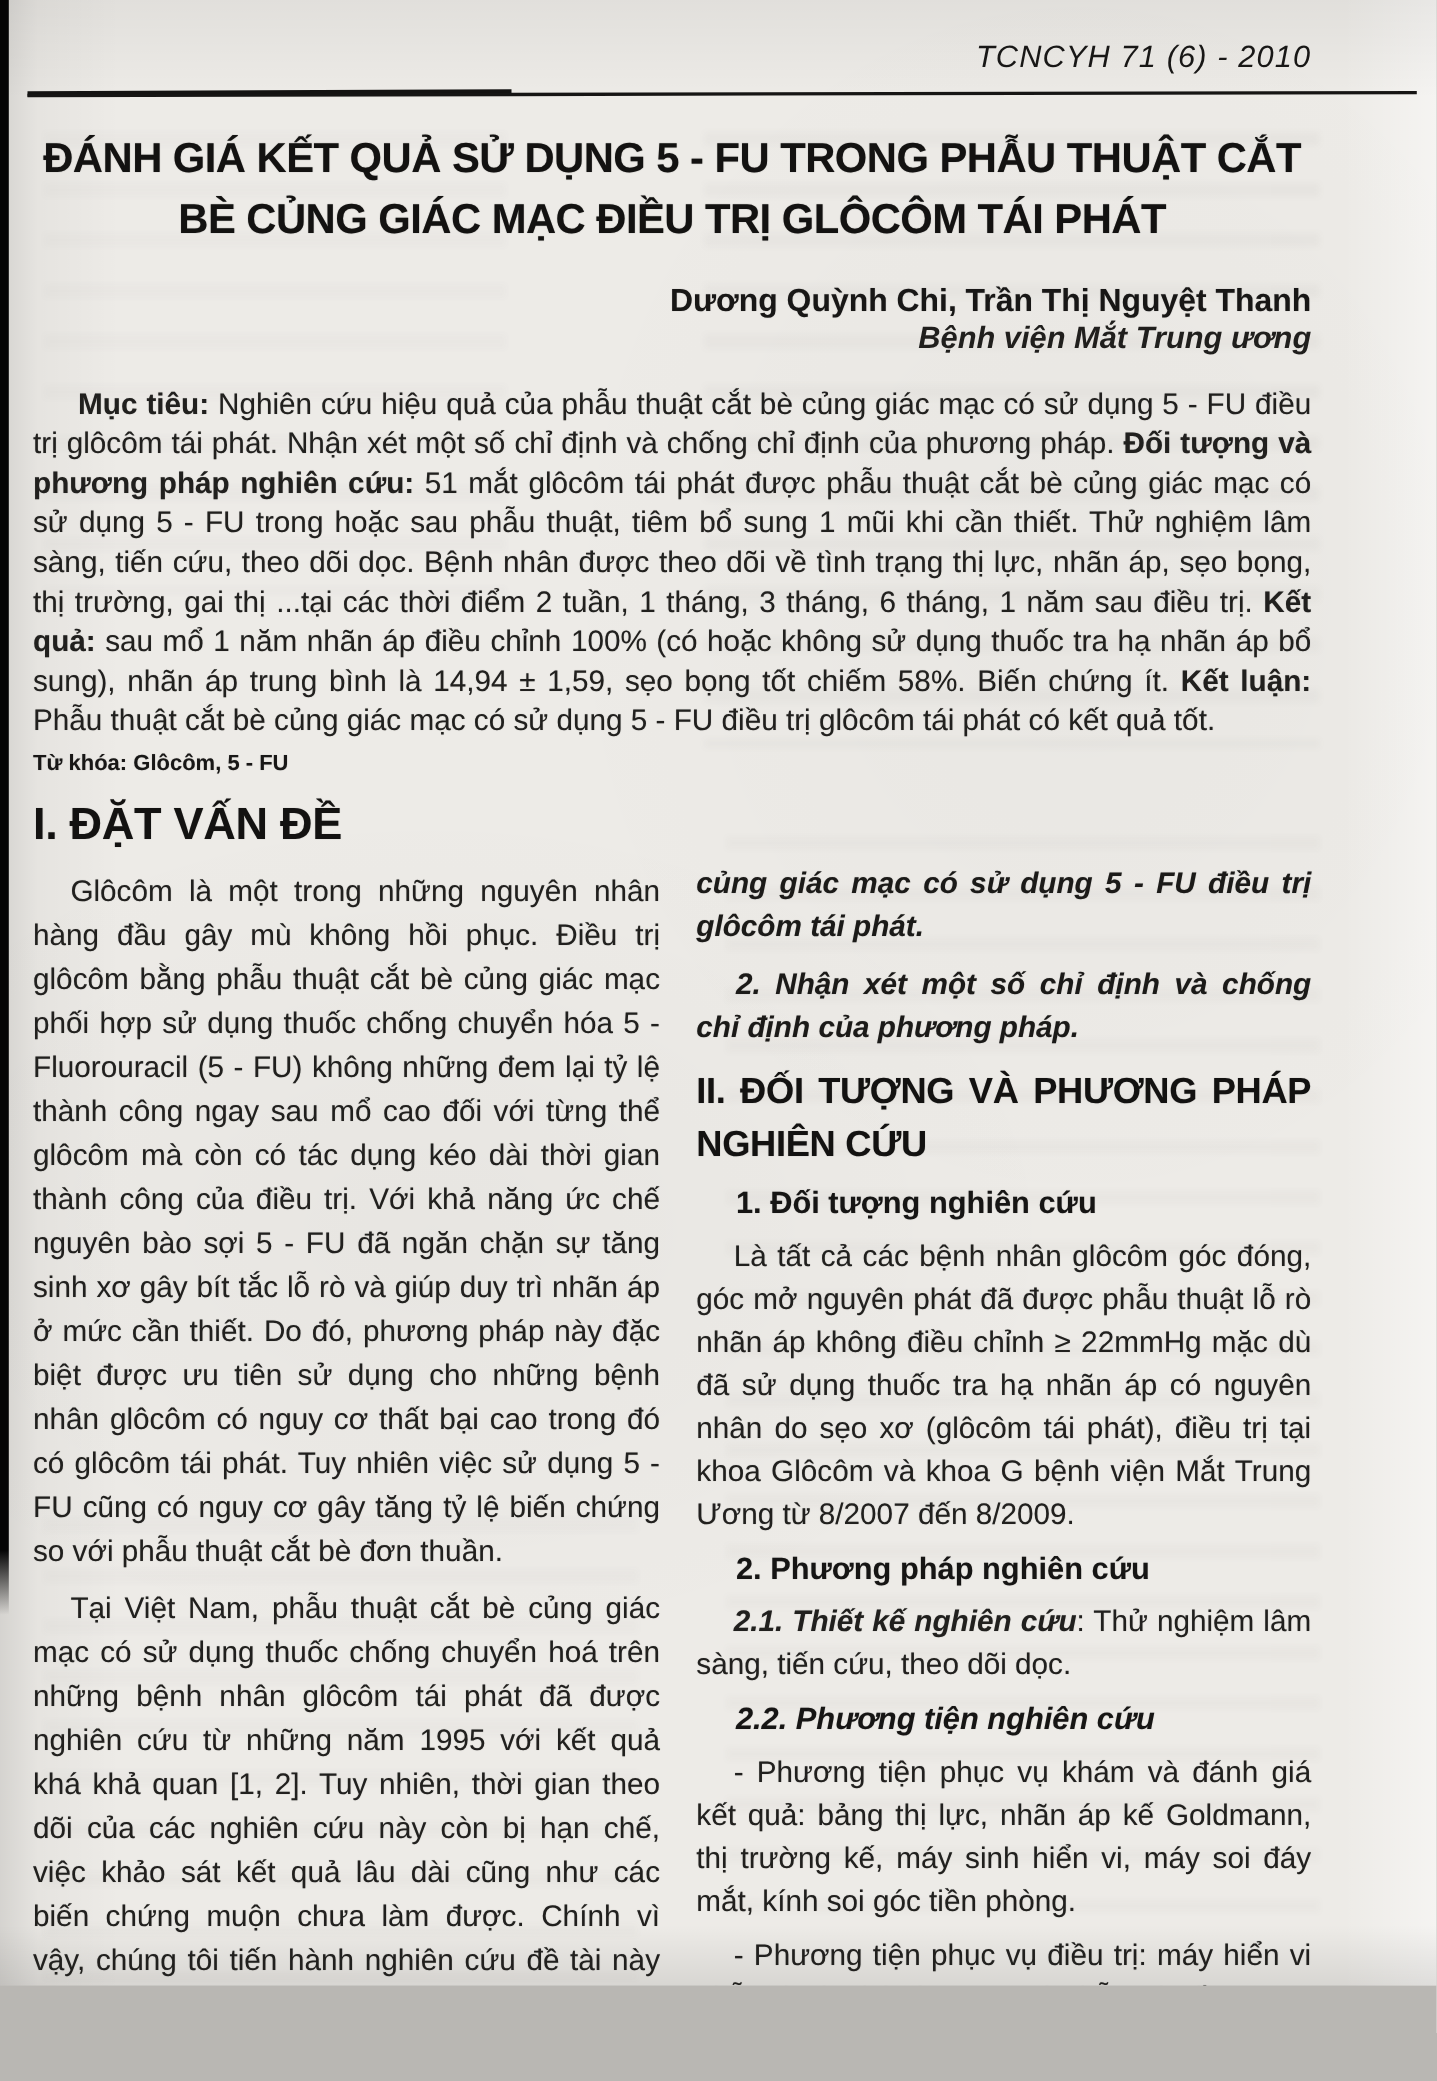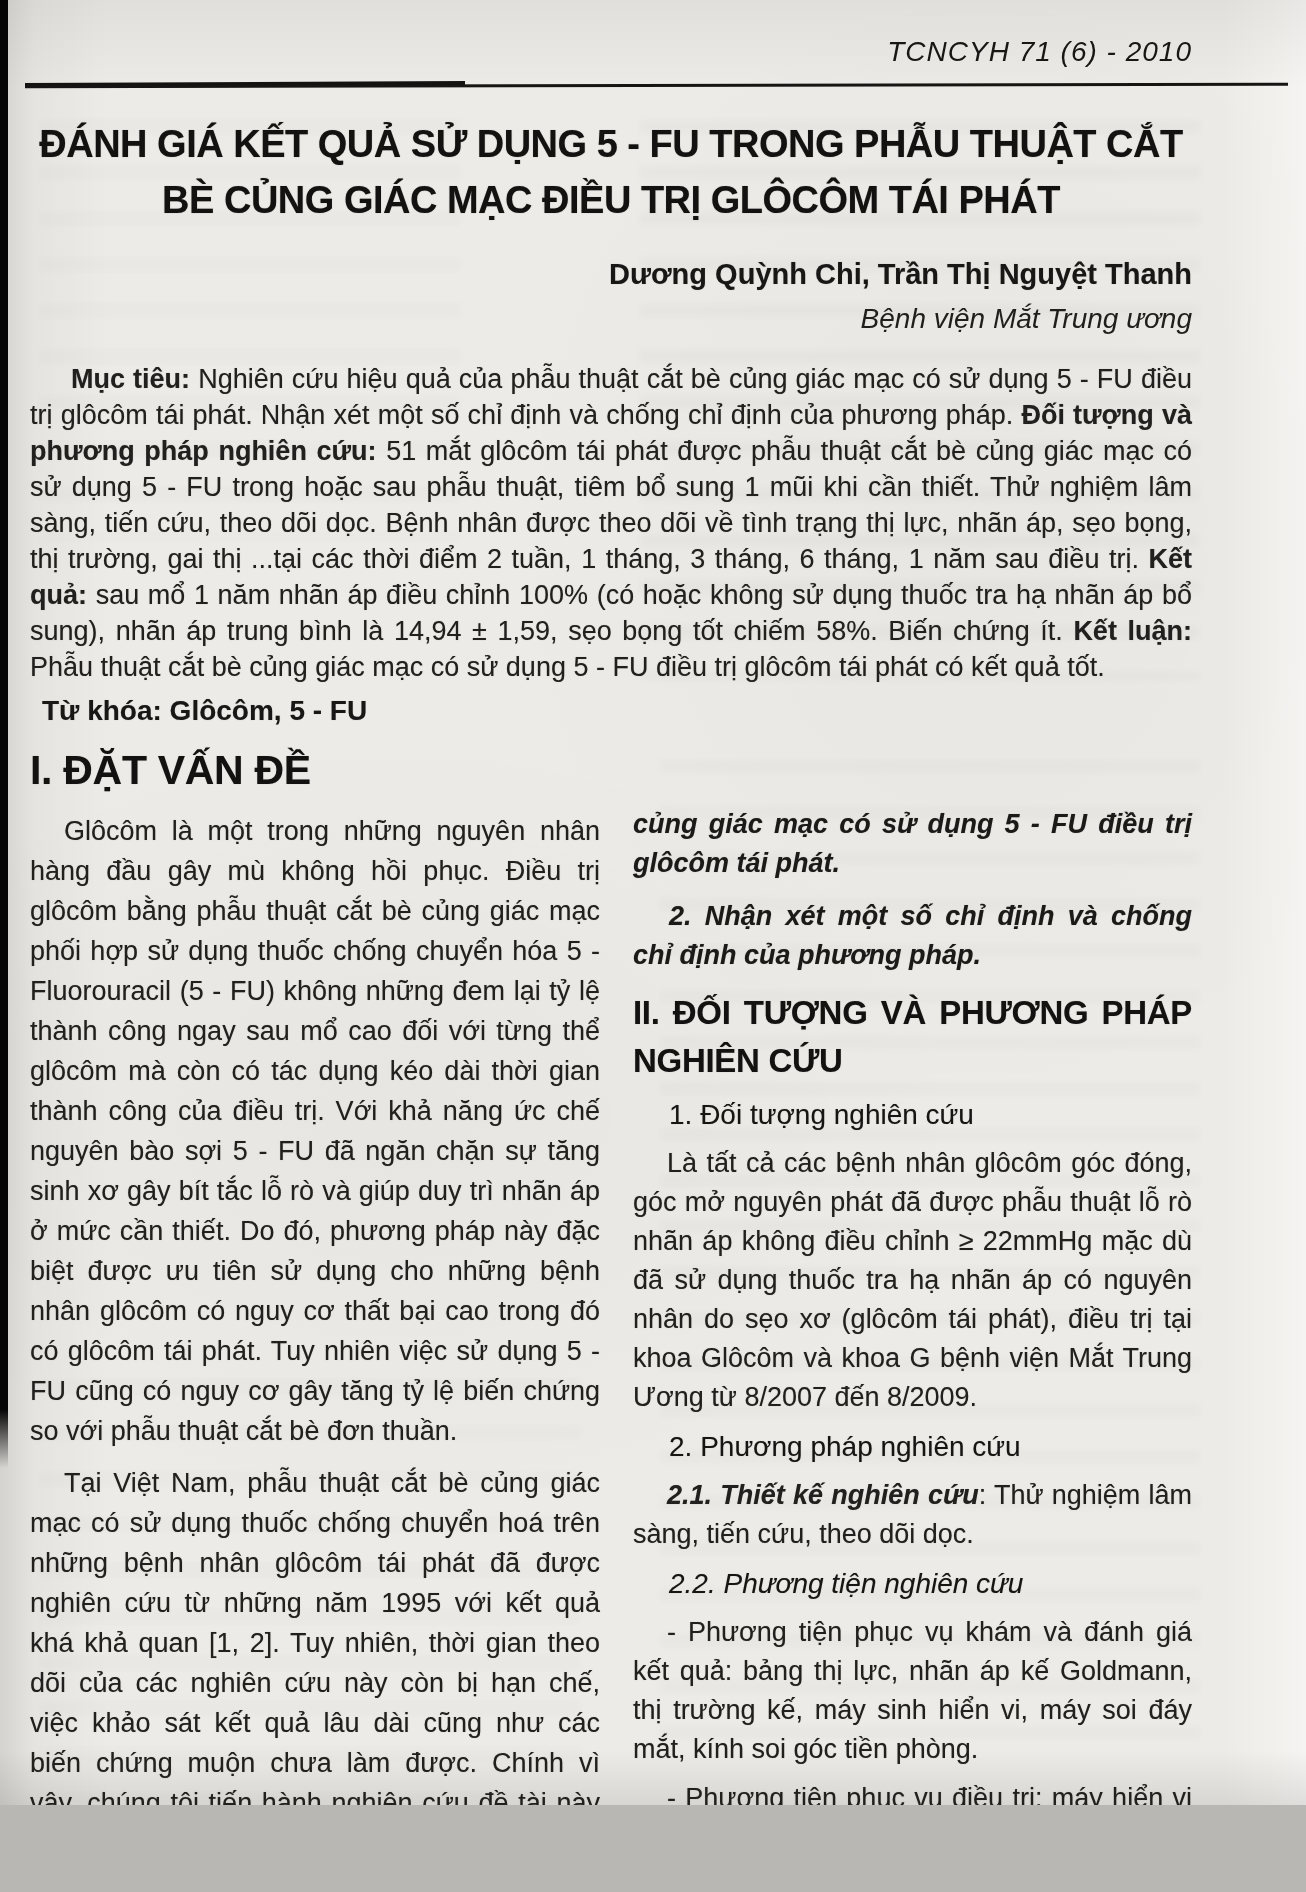--- a/index.html
+++ b/index.html
@@ -46,35 +46,35 @@
 
   .content{position:absolute;left:30px;top:108px;width:1162px;}
 
   .title{
     text-align:center;font-weight:700;font-size:38px;line-height:56px;
     letter-spacing:-0.5px;color:#131211;white-space:nowrap;
     text-shadow:0 0 1px rgba(20,19,18,0.4);
   }
   .title.first{margin-top:8px;}
   .byline{margin-top:30px;text-align:right;font-weight:700;font-size:29px;color:#181716;}
-  .affiliation{margin-top:12px;text-align:right;font-style:italic;font-size:28px;color:#201f1d;}
+  .affiliation{text-align:right;font-style:italic;font-size:28px;color:#201f1d;font-weight:bold;}
 
   .abstract{
     margin-top:26px;font-size:27px;line-height:36px;
     text-align:justify;text-indent:41px;color:#21201e;
   }
-  .keywords{margin-top:10px;font-weight:700;font-size:28px;color:#181716;margin-left:12px;}
+  .keywords{margin-top:10px;font-weight:700;font-size:20px;color:#181716;}
 
   .columns{display:flex;gap:33px;margin-top:22px;}
   .col-left{width:570px;flex:0 0 570px;}
   .col-right{flex:1;padding-top:56px;}
 
   .h-sec{font-weight:700;font-size:41px;line-height:42px;color:#131211;letter-spacing:-0.3px;}
   .col-right .h-sec{font-size:33px;line-height:48px;text-align:justify;margin-top:14px;}
-  .h-sub{font-weight:400;font-size:28px;line-height:39px;text-indent:36px;margin-top:10px;color:#161514;}
+  .h-sub{font-weight:700;font-size:28px;line-height:39px;text-indent:36px;margin-top:10px;color:#161514;}
   .h-sub.ital{font-style:italic;}
 
   .para{
     font-size:27px;line-height:40px;text-align:justify;text-indent:34px;
     margin-top:12px;color:#21201e;
   }
   .col-right .para{line-height:39px;margin-top:10px;}
   .objective{
     font-weight:700;font-style:italic;font-size:27px;line-height:40px;
     text-indent:36px;margin-top:16px;white-space:nowrap;color:#1b1a18;

